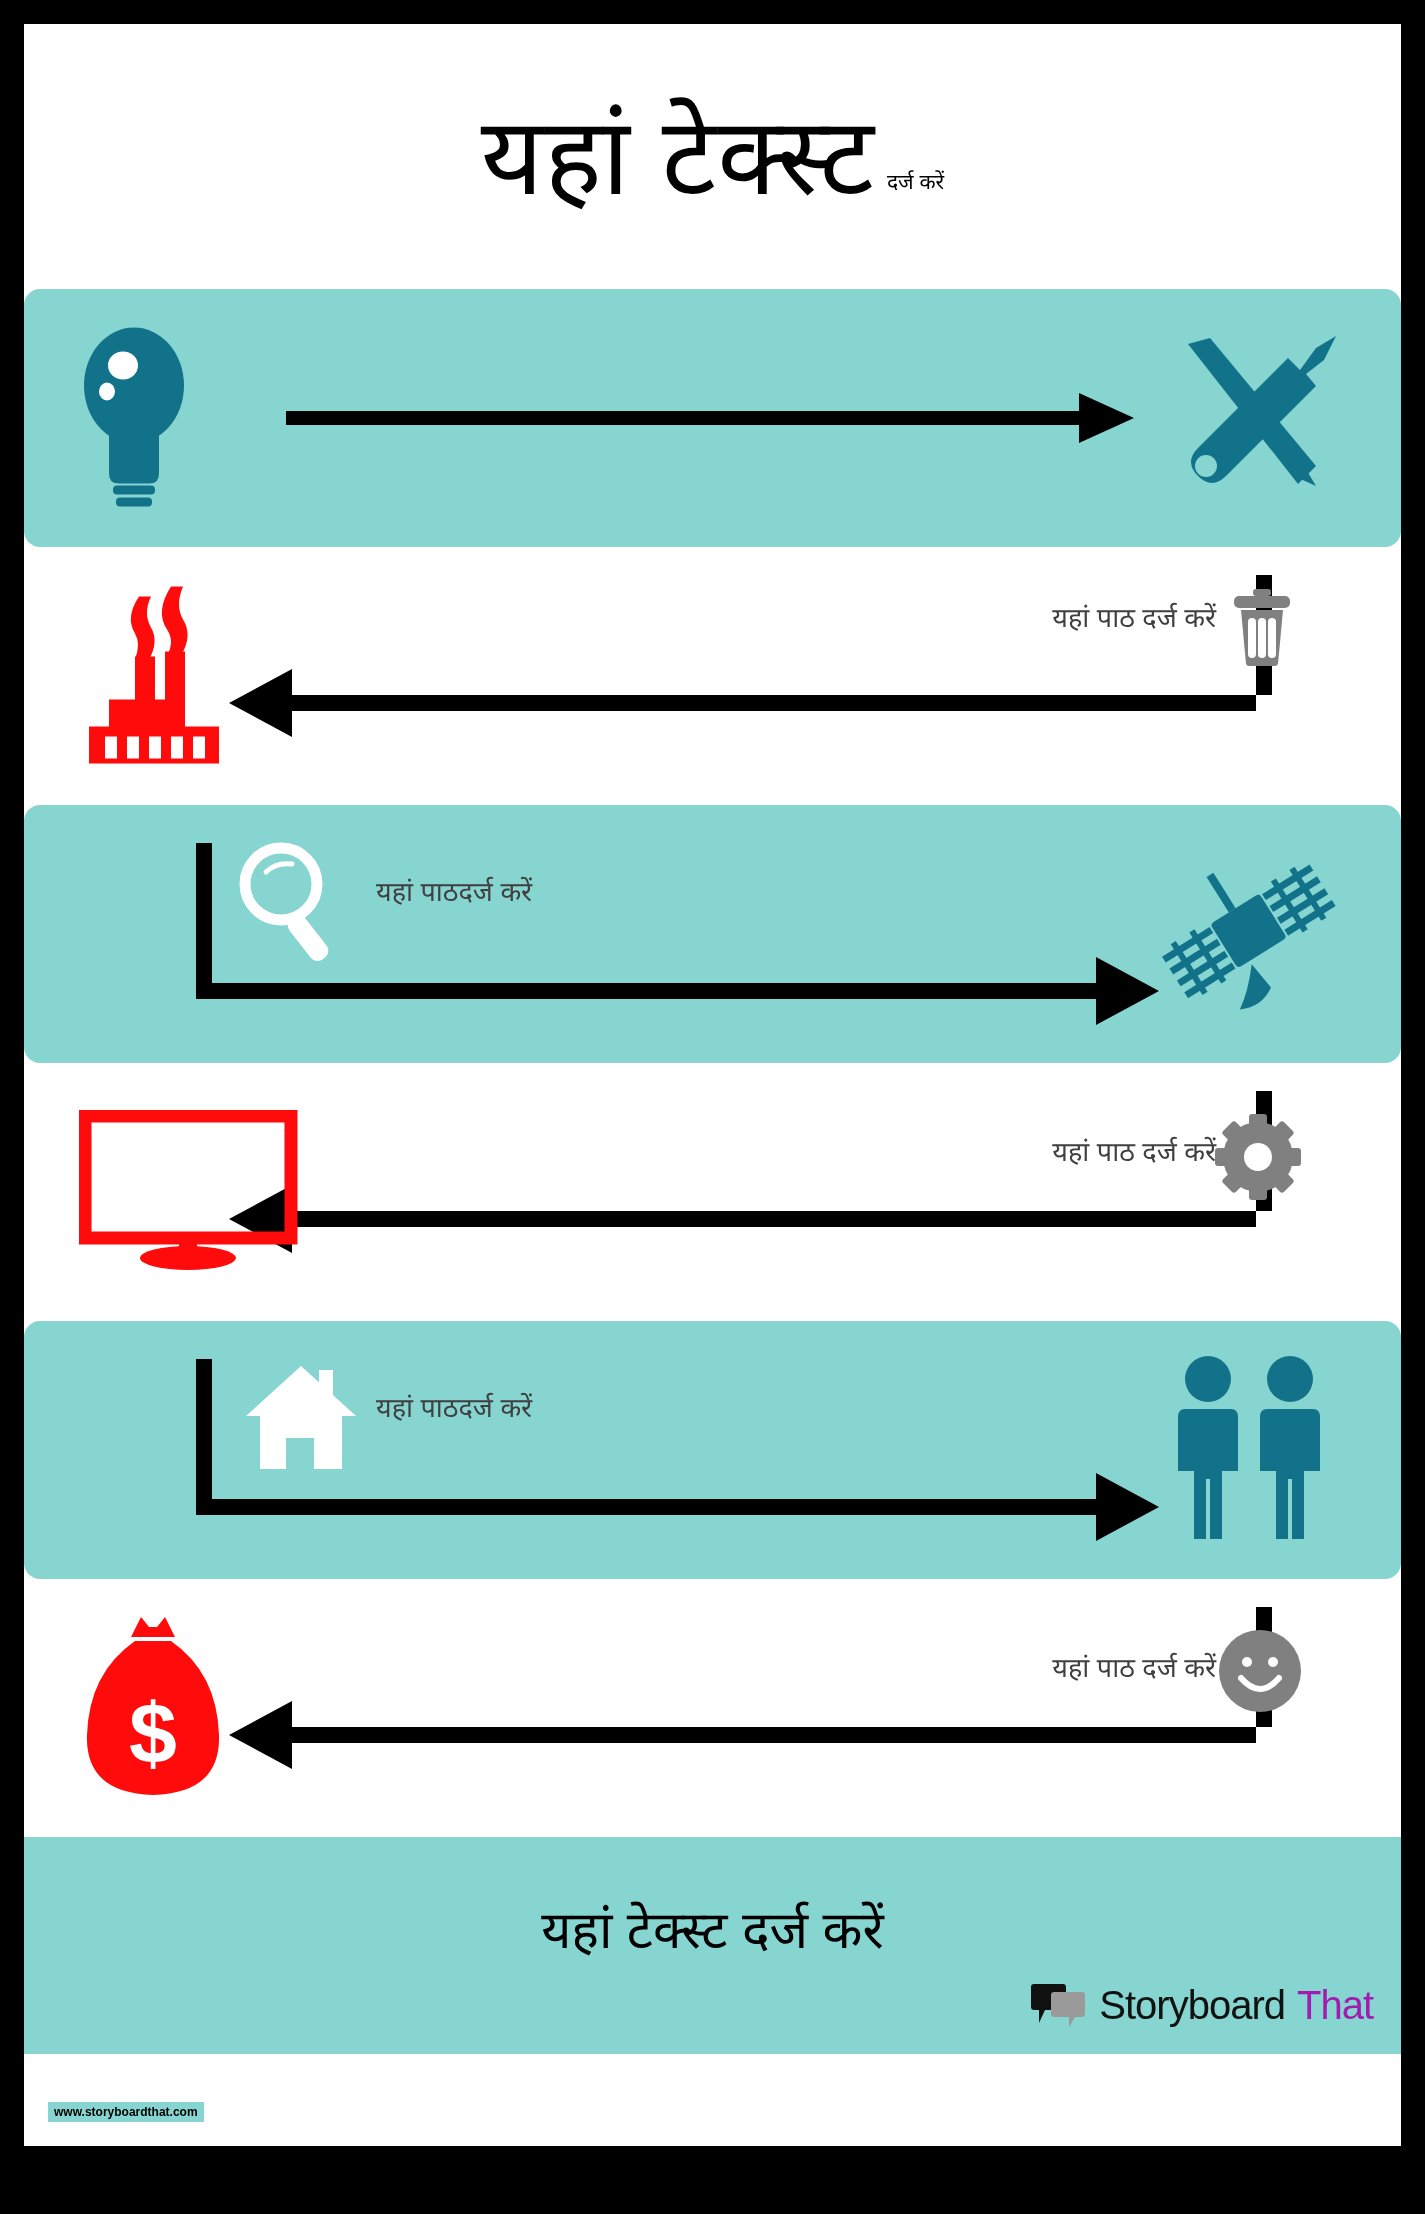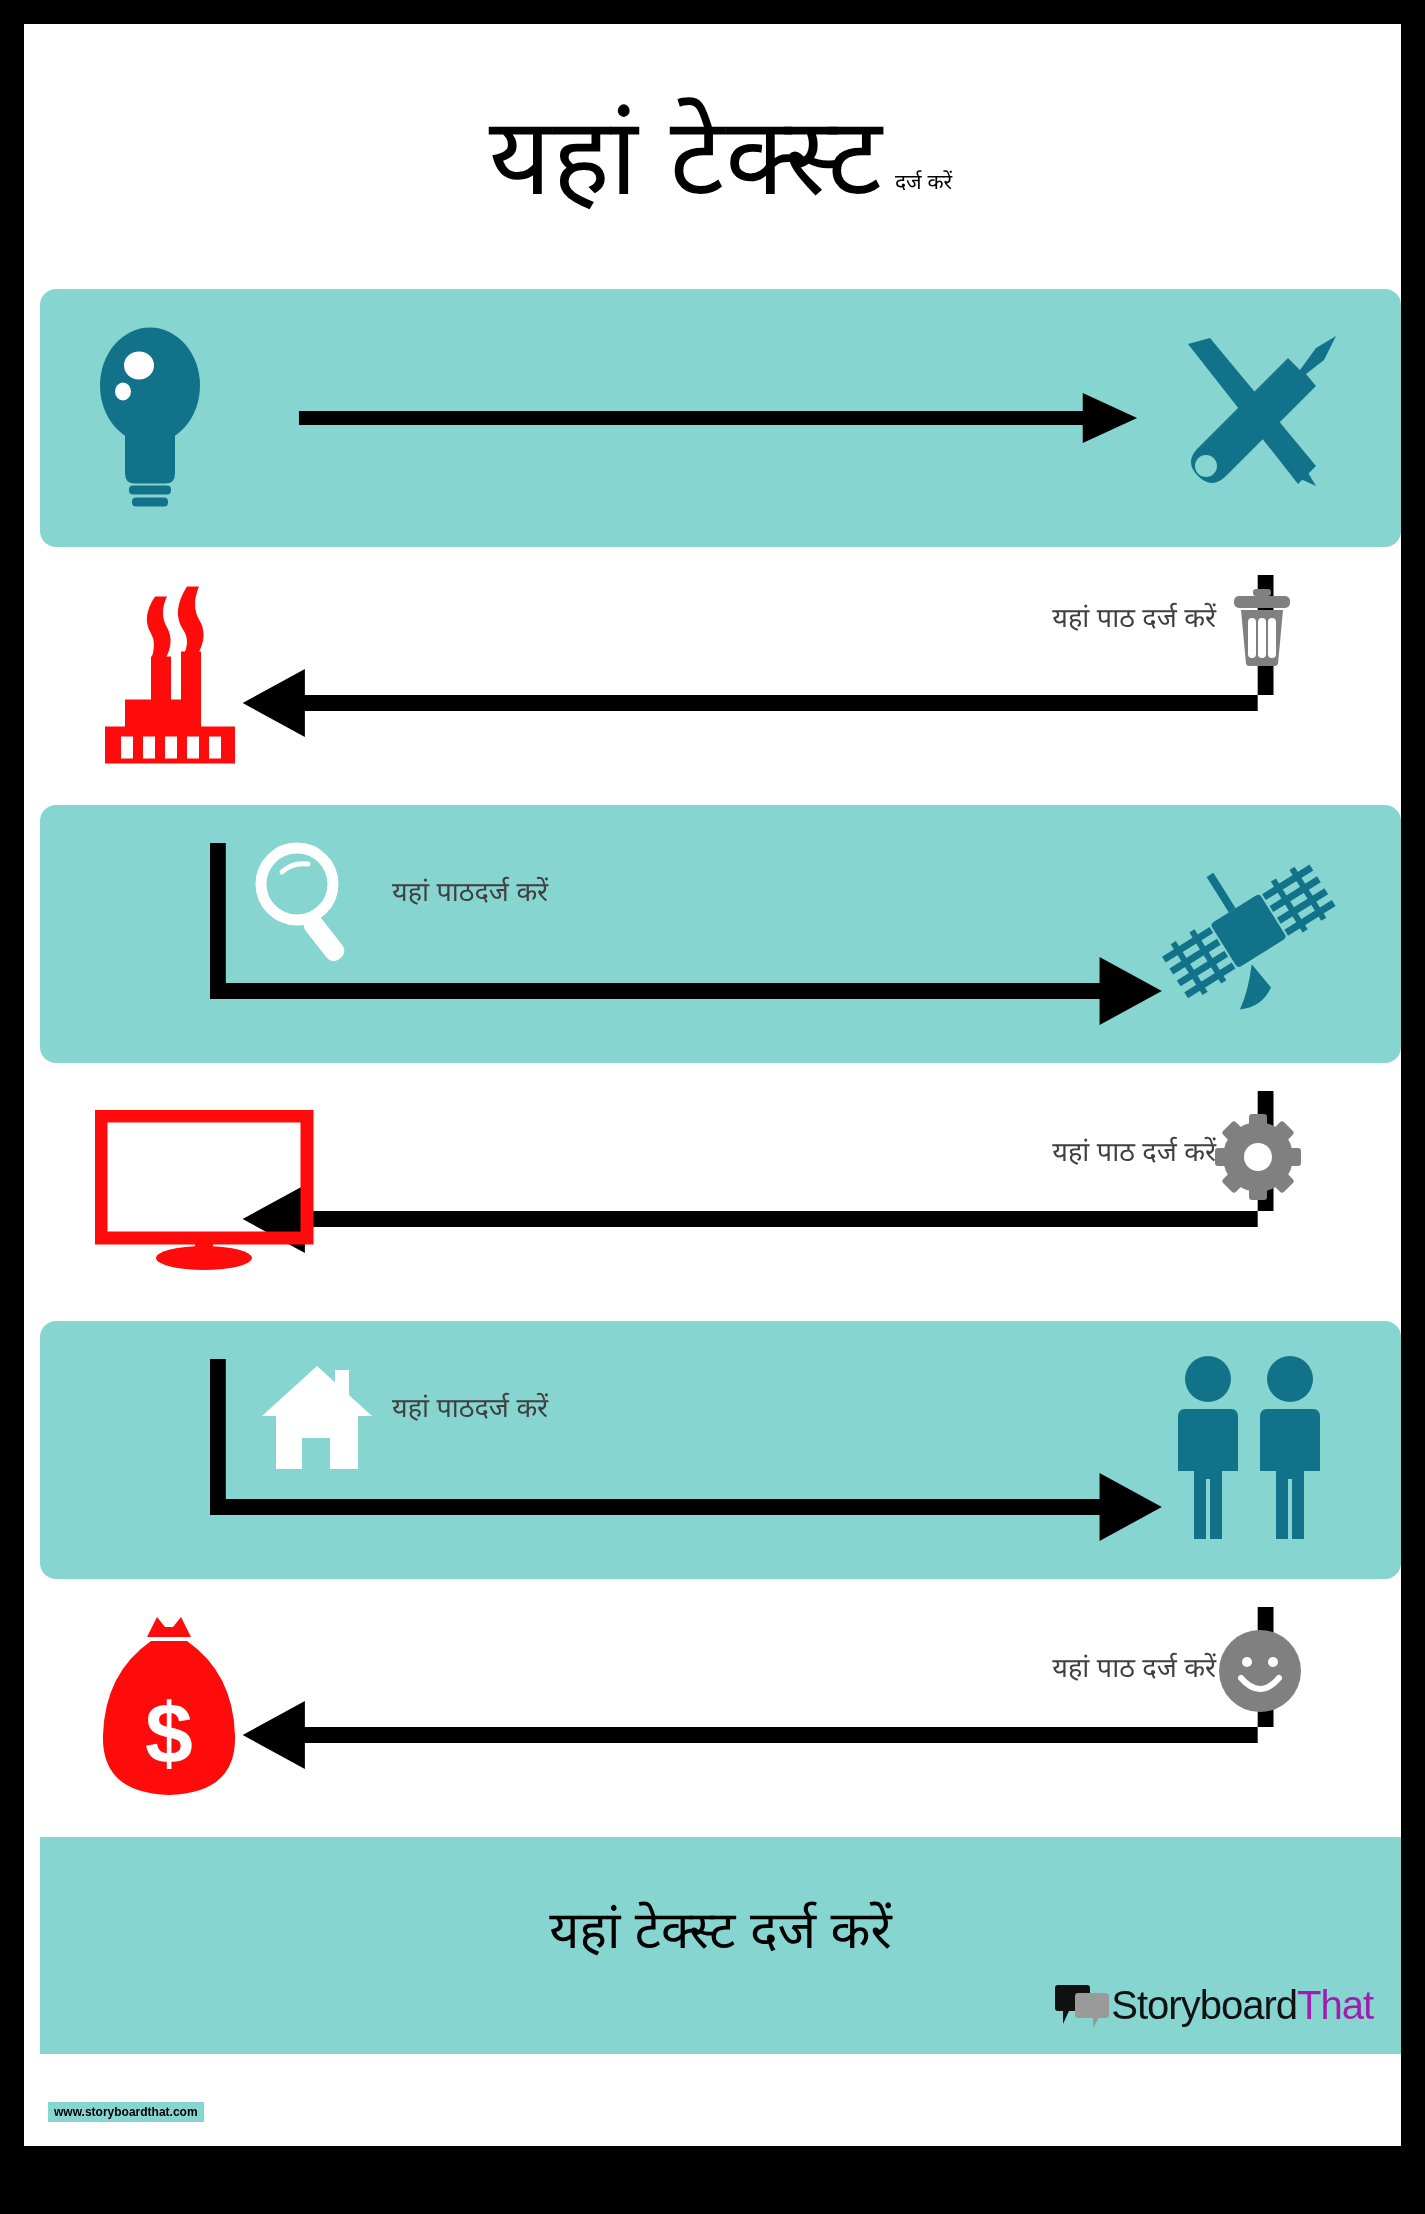--- a/index.html
+++ b/index.html
@@ -14,21 +14,20 @@
     width: 1425px; height: 2214px;
     background: #000000;
     padding: 24px 24px 0 24px;
   }
   .sheet {
     position: relative;
     width: 1377px;
     height: 2122px;
     background: #ffffff;
     overflow: hidden;
-    padding-left: 16px;
   }
 
   
   .header {
     position: relative;
     height: 265px;
     background: #ffffff;
     display: flex;
     align-items: center;
     justify-content: center;
@@ -84,21 +83,22 @@
   }
   .footer-text {
     font-size: 52px;
     color: #000;
   }
   .brand {
     position: absolute;
     right: 28px;
     bottom: 26px;
     display: flex;
-    align-items: center;
+    align-items: flex-start;
+    gap: 12px;
   }
   .brand-word { font-size: 40px; letter-spacing: -1px; }
   .brand-a { color: #111; }
   .brand-b { color: #a21caf; }
   .url-chip {
     position: absolute;
     left: 24px;
     bottom: 24px;
     background: #86D5D1;
     color: #000;

